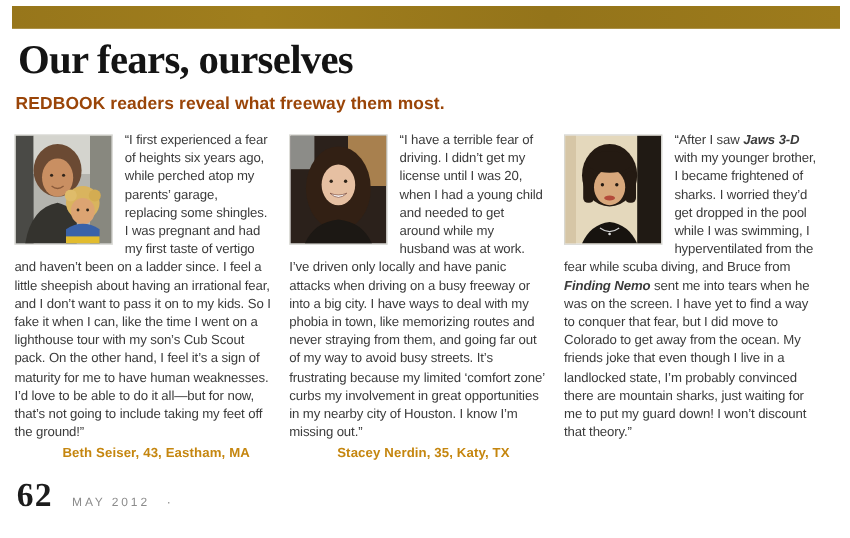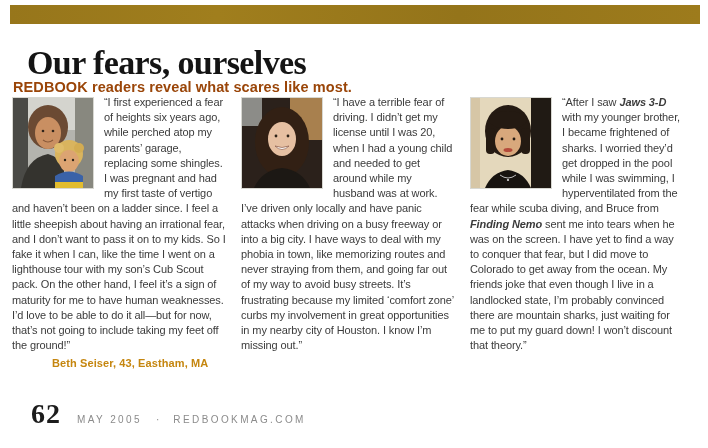--- a/index.html
+++ b/index.html
@@ -5,70 +5,70 @@
   html,body{margin:0;padding:0;background:#ffffff;}
   .page{
     position:relative;width:708px;height:448px;background:#ffffff;
     font-family:"Liberation Sans",sans-serif;overflow:hidden;
   }
   .top-bar{
     position:absolute;left:10px;right:8px;top:5px;height:19px;
     background:linear-gradient(90deg,#97761b,#a07e1d 30%,#94741a 65%,#9d7b1c);
   }
   .header h1{
-    position:absolute;left:11px;top:28px;margin:16px;
+    position:absolute;left:11px;top:28px;margin:4px;
     font-family:"Liberation Serif","DejaVu Serif",serif;
     font-weight:700;font-size:34px;letter-spacing:-0.6px;color:#141414;
   }
   .subtitle{
     position:absolute;left:13px;top:79px;margin:0;
     font-size:14.5px;font-weight:bold;color:#9a4508;letter-spacing:0.1px;
   }
   .columns{
-    position:absolute;left:12px;top:95px;display:flex;gap:14px;
+    position:absolute;left:12px;top:110px;display:flex;gap:14px;
   }
   .column{flex:0 0 215px;width:215px;}
   .photo{
     float:left;width:80px;height:90px;margin:2px 10px 4px 0;padding:0;
     border:1px solid #d8d8d2;background:#eee;
   }
   .photo svg{display:block;width:80px;height:90px;}
   .quote{
     margin:0;font-size:11px;line-height:15.2px;color:#3b3b3b;
     letter-spacing:-0.1px;
   }
   .quote em{font-style:italic;font-weight:bold;}
   .attribution{
     margin:4px 0 0 0;font-size:11px;font-weight:bold;color:#c5860f;
     letter-spacing:0.1px;
     padding-left:40px;
   }
   .footer{
-    position:absolute;left:31px;top:398px;display:flex;align-items:baseline;
+    position:absolute;left:14px;top:398px;display:flex;align-items:baseline;
   }
   .page-num{
     font-family:"Liberation Serif","DejaVu Serif",serif;
     font-weight:700;font-size:28px;color:#1c1c1c;letter-spacing:1px;
   }
   .issue,.site{
     font-size:10px;color:#8b8b8b;letter-spacing:2.4px;margin-left:16px;
   }
   .dot{font-size:10px;color:#8b8b8b;margin-left:14px;}
   .site{margin-left:14px;}
 </style>
 </head>
 <body>
 
 <div class="page">
 
   <div class="top-bar"></div>
 
   <header class="header">
     <h1>Our fears, ourselves</h1>
-    <p class="subtitle">REDBOOK readers reveal what scares like most.</p>
+    <p class="subtitle">REDBOOK readers reveal what freeway them most.</p>
   </header>
 
   <main class="columns">
 
     <article class="column">
       <figure class="photo" aria-label="Snapshot of a smiling woman with a young curly-haired child">
         <svg viewBox="0 0 80 90">
           <rect width="80" height="90" fill="#b4b4ae"></rect>
           <rect width="15" height="90" fill="#4a4a46"></rect>
           <rect x="15" width="65" height="32" fill="#d4d4ce"></rect>
@@ -101,20 +101,21 @@
           <rect width="20" height="28" fill="#8c8c88"></rect>
           <ellipse cx="40" cy="44" rx="27" ry="35" fill="#322014"></ellipse>
           <ellipse cx="40" cy="41" rx="14" ry="17" fill="#e6c0a2"></ellipse>
           <circle cx="34" cy="38" r="1.4" fill="#2d2318"></circle>
           <circle cx="46" cy="38" r="1.4" fill="#2d2318"></circle>
           <path d="M33 48 Q40 55 47 48 Q40 51 33 48 Z" fill="#ffffff" stroke="#7a4a3a" stroke-width="0.6"></path>
           <path d="M12 90 Q20 72 40 70 Q60 72 68 90 Z" fill="#1c1814"></path>
         </svg>
       </figure>
       <p class="quote"><span>“I have a terrible fear of driving. I didn’t get my license until I was 20, when I had a young child and needed to get around while my husband was at work. I’ve driven only locally and have panic attacks when driving on a busy freeway or into a big city. I have ways to deal with my phobia in town, like memorizing routes and never straying from them, and going far out of my way to avoid busy streets. It’s frustrating because my limited ‘comfort zone’ curbs my involvement in great opportunities in my nearby city of Houston. I know I’m missing out.”</span></p>
+      <p class="attribution">Stacey Nerdin, 35, Katy, TX</p>
     </article>
 
     <article class="column">
       <figure class="photo" aria-label="Snapshot of a woman with a dark bob haircut and necklace">
         <svg viewBox="0 0 80 90">
           <rect width="80" height="90" fill="#e4d8bc"></rect>
           <rect x="0" width="9" height="90" fill="#d6c6a6"></rect>
           <rect x="60" width="20" height="90" fill="#201a14"></rect>
           <ellipse cx="37" cy="33" rx="23" ry="26" fill="#241a12"></ellipse>
           <rect x="15" y="30" width="9" height="26" rx="4" fill="#241a12"></rect>
@@ -129,18 +130,17 @@
           <circle cx="37" cy="82" r="1.1" fill="#dcdcdc"></circle>
         </svg>
       </figure>
       <p class="quote"><span>“After I saw </span><em>Jaws 3-D</em><span> with my younger brother, I became frightened of sharks. I worried they’d get dropped in the pool while I was swimming, I hyperventilated from the fear while scuba diving, and Bruce from </span><em>Finding Nemo</em><span> sent me into tears when he was on the screen. I have yet to find a way to conquer that fear, but I did move to Colorado to get away from the ocean. My friends joke that even though I live in a landlocked state, I’m probably convinced there are mountain sharks, just waiting for me to put my guard down! I won’t discount that theory.”</span></p>
     </article>
 
   </main>
 
   <footer class="footer">
     <span class="page-num">62</span>
-    <span class="issue">MAY 2005</span>
+    <span class="issue">MAY 2012</span>
     <span class="dot">·</span>
-    <span class="site">REDBOOKMAG.COM</span>
   </footer>
 
 </div>
 
 </body></html>

